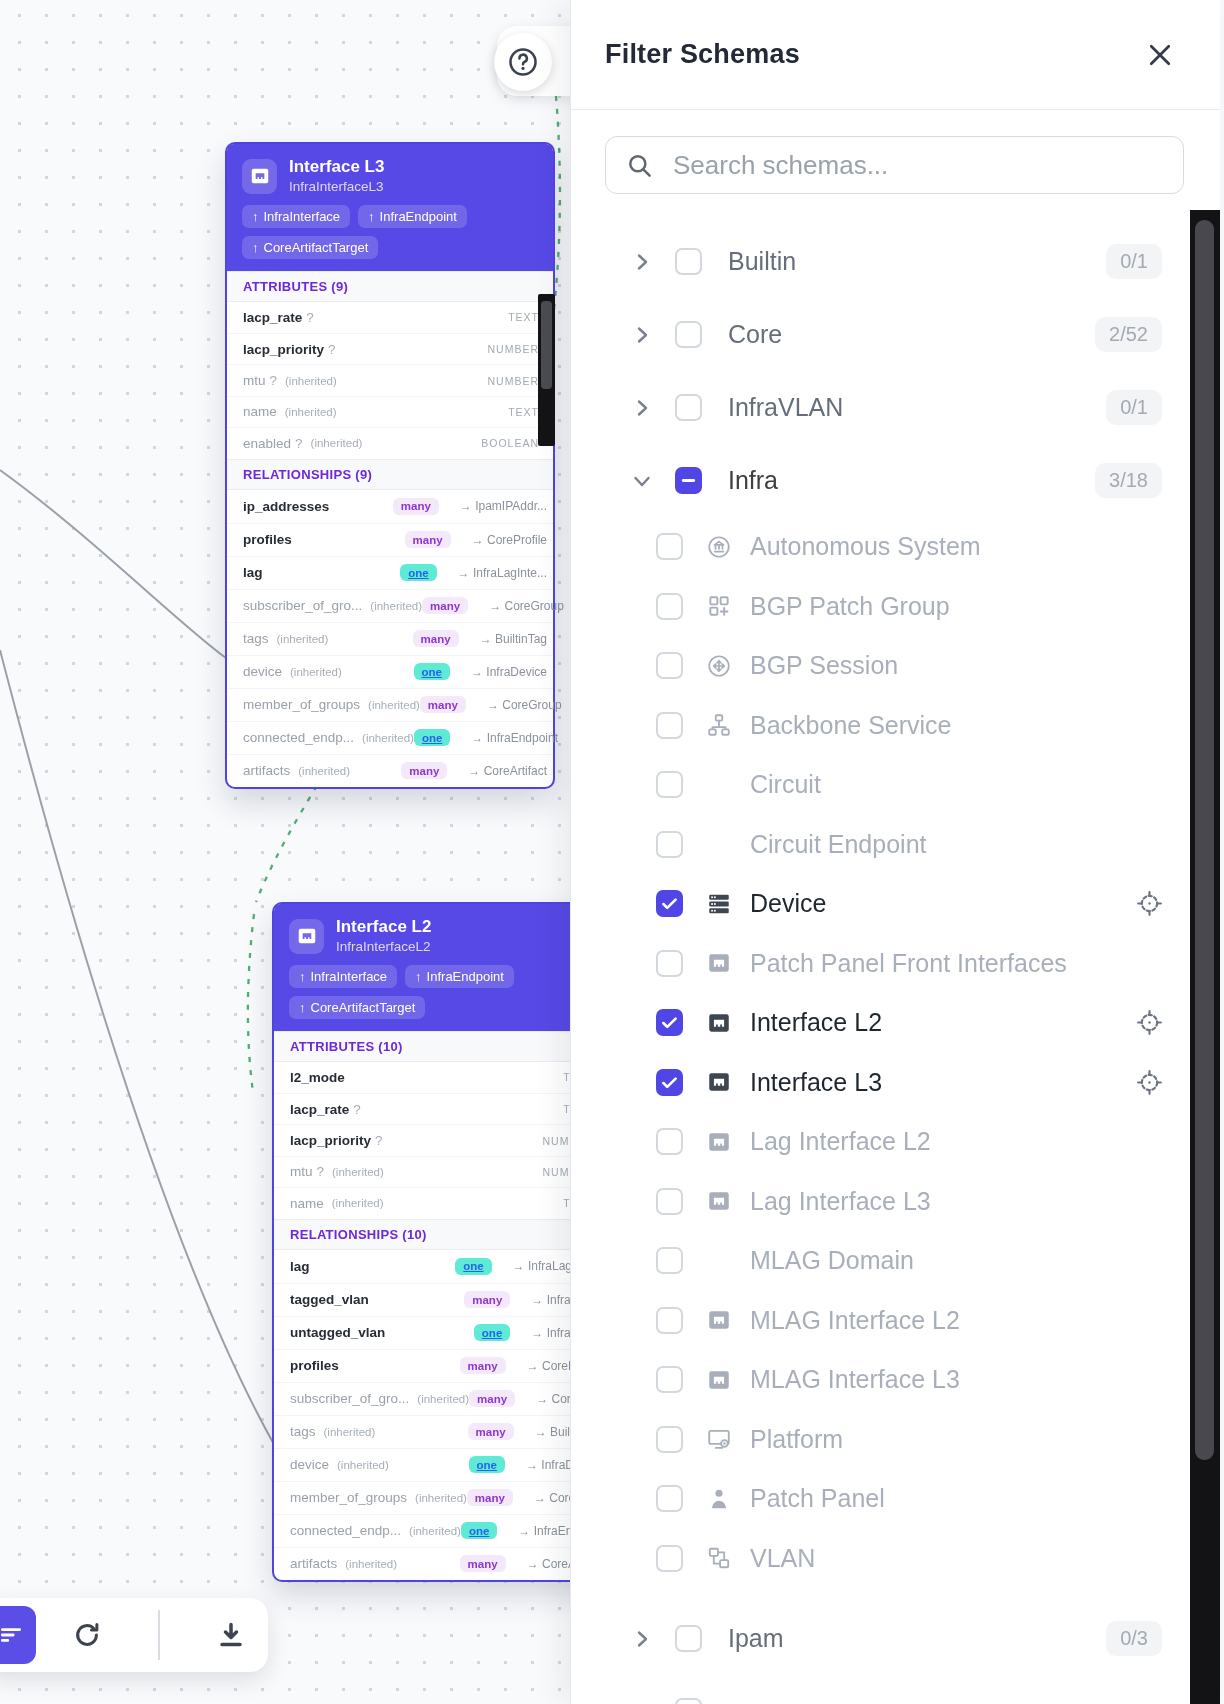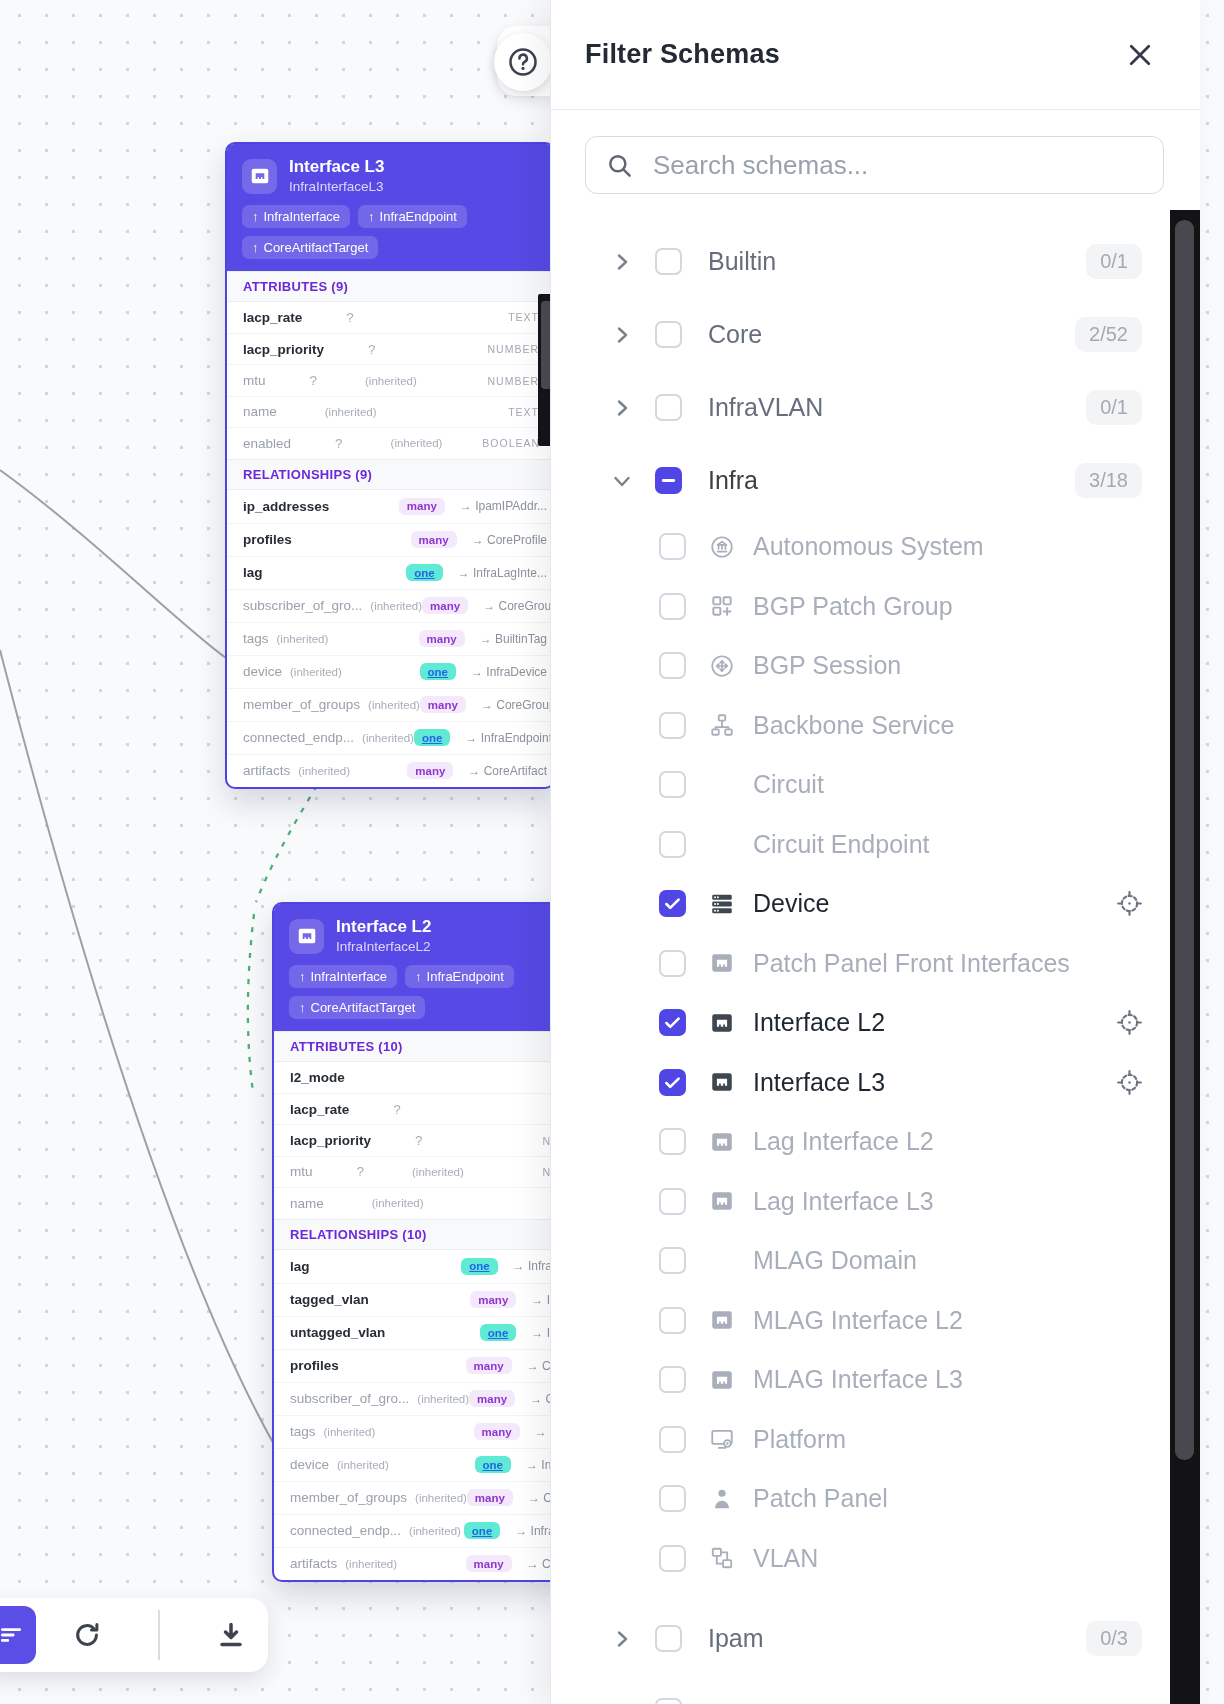--- a/index.html
+++ b/index.html
@@ -32,53 +32,53 @@
   .ch-icon svg{width:22px;height:22px;}
   .ch-title{font-size:17px;font-weight:700;line-height:1.2;}
   .ch-sub{font-size:13.5px;color:rgba(255,255,255,.78);line-height:1.2;margin-top:2px;}
   .badges{display:flex;flex-wrap:wrap;gap:8px;}
   .badge{background:rgba(255,255,255,.17);border-radius:7px;padding:4px 10px;font-size:13px;
     color:#fff;white-space:nowrap;}
   .badge .up{margin-right:5px;}
   .section-bar{background:#f8f9fb;border-top:1px solid #e9ecf0;border-bottom:1px solid #e9ecf0;
     padding:7px 16px;font-size:13px;font-weight:700;color:#6d28d9;letter-spacing:.3px;}
   .arow{height:31.4px;display:flex;align-items:center;padding:0 14px 0 16px;border-top:1px solid #f2f4f7;
-    font-size:13.5px;white-space:nowrap;gap:40px;}
+    font-size:13.5px;white-space:nowrap;}
   .arow:first-child{border-top:none;}
   .rrow{height:33px;display:flex;align-items:center;padding:0 6px 0 16px;border-top:1px solid #f2f4f7;
     font-size:13.5px;white-space:nowrap;}
   .rrow:first-child{border-top:none;}
   .fname{font-weight:700;color:#272d36;}
   .fname.inh{font-weight:400;color:#9aa1ac;}
   .q{color:#a7aeb8;margin-left:4px;}
   .itag{font-size:11.5px;color:#a7aeb8;margin-left:8px;}
   .sp{flex:1;}
   .atype{margin-left:auto;font-size:10.5px;color:#a2a9b3;letter-spacing:1px;}
-  .cbadge{font-size:11.5px;font-weight:700;padding:2.5px 8px;border-radius:6px;margin-right:15px;flex:none;}
+  .cbadge{font-size:11.5px;font-weight:700;padding:2.5px 8px;border-radius:6px;margin-right:21px;flex:none;}
   .cbadge.many{background:#f3e9fb;color:#9036cf;}
   .cbadge.one{background:#5eead4;color:#2563eb;text-decoration:underline;}
   .rtarget{font-size:12px;color:#8b929c;flex:none;}
   .mini-scroll{position:absolute;right:-2px;top:150px;width:17px;height:152px;background:#141417;border-radius:2px;}
   .mini-thumb{position:absolute;left:3px;right:3px;top:7px;height:88px;background:#4b4b52;border-radius:4px;}
 
   
   .toolbar{position:absolute;left:-18px;top:1598px;width:286px;height:74px;background:#fff;
     border-radius:18px;box-shadow:0 8px 22px rgba(16,24,40,.12);}
   .tb-filter{position:absolute;left:4px;top:8px;width:50px;height:58px;border-radius:12px;
     background:#5b4ee6;display:flex;align-items:center;justify-content:center;color:#fff;cursor:pointer;}
   .tb-filter svg{width:26px;height:26px;}
   .tb-btn{position:absolute;top:19px;width:36px;height:36px;display:flex;align-items:center;
     justify-content:center;color:#3d4450;cursor:pointer;}
   .tb-btn svg{width:30px;height:30px;}
   .tb-refresh{left:87px;}
   .tb-download{left:231px;}
   .tb-divider{position:absolute;left:176px;top:12px;width:2px;height:50px;background:#d9dde3;}
 
   
-  .panel{position:absolute;left:550px;top:0;width:650px;height:1704px;background:#fff;
+  .panel{position:absolute;left:570px;top:0;width:650px;height:1704px;background:#fff;
     border-left:1px solid #e4e7eb;box-shadow:-10px 0 28px rgba(16,24,40,.07);overflow:hidden;}
   .panel-header{height:110px;display:flex;align-items:center;padding:0 42px 0 34px;
     border-bottom:1.5px solid #e8eaee;}
   .panel-title{font-size:27px;font-weight:700;color:#232a35;letter-spacing:.2px;}
   .close-btn{margin-left:auto;width:36px;height:36px;display:flex;align-items:center;justify-content:center;
     color:#343b47;cursor:pointer;}
   .close-btn svg{width:30px;height:30px;}
   .search-wrap{margin:26px 36px 0 34px;height:58px;border:1.5px solid #d7dbe1;border-radius:12px;
     display:flex;align-items:center;padding:0 20px;gap:18px;background:#fff;}
   .search-wrap .ic{color:#5f6672;flex:none;}
@@ -94,21 +94,21 @@
   .chev svg{width:24px;height:24px;}
   .cbox{width:27px;height:27px;border-radius:7px;border:2px solid #d3d8df;background:#fff;flex:none;
     display:flex;align-items:center;justify-content:center;cursor:pointer;}
   .cbox.checked,.cbox.indeterminate{border:none;background:#4f46e5;}
   .cbox svg{width:21px;height:21px;}
   .grow .cbox{margin-left:20px;}
   .glabel{margin-left:26px;font-size:25px;font-weight:500;color:#666e7c;}
   .grow.expanded .glabel{font-weight:400;color:#404040;}
   .gcount{margin-left:auto;margin-right:28px;font-size:20px;color:#a3aab4;background:#f3f4f6;
     padding:6px 14px;border-radius:10px;}
-  .crow{height:59.5px;display:flex;align-items:center;padding-left:108px;cursor:pointer;}
+  .crow{height:59.5px;display:flex;align-items:center;padding-left:85px;cursor:pointer;}
   .crow .ic{width:27px;height:27px;margin-left:22px;flex:none;color:#a8afbb;display:flex;
     align-items:center;justify-content:center;}
   .crow .ic svg{width:26px;height:26px;}
   .crow .ic.blank{visibility:hidden;}
   .crow.checked .ic{color:#3e4650;}
   .clabel{margin-left:18px;font-size:25px;font-weight:400;color:#a8afbb;white-space:nowrap;}
   .crow.checked .clabel{color:#1e2630;font-weight:500;}
   .locate{margin-left:auto;margin-right:26px;width:30px;height:30px;color:#6b7480;cursor:pointer;
     display:flex;align-items:center;justify-content:center;}
   .locate svg{width:29px;height:29px;}

